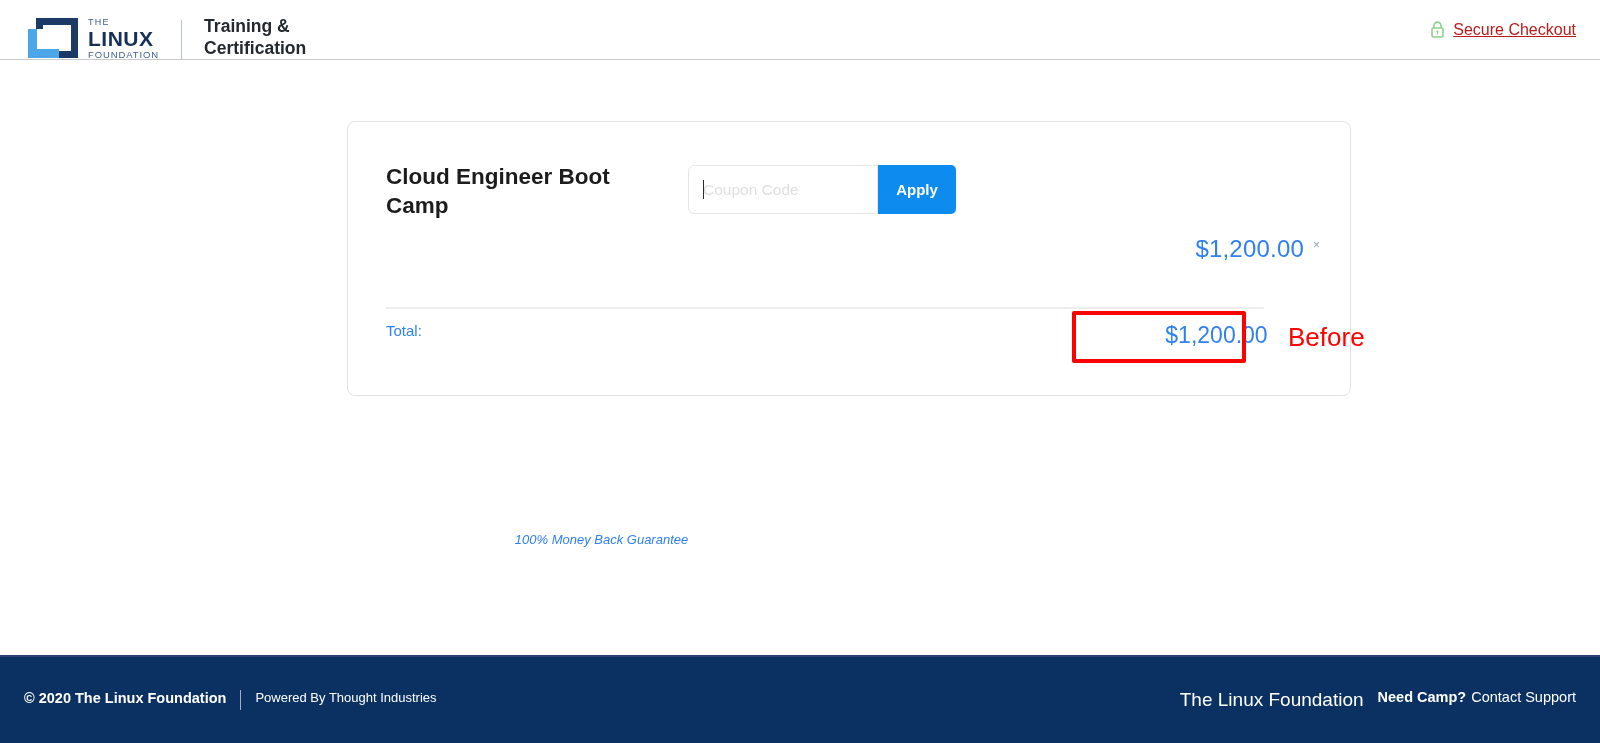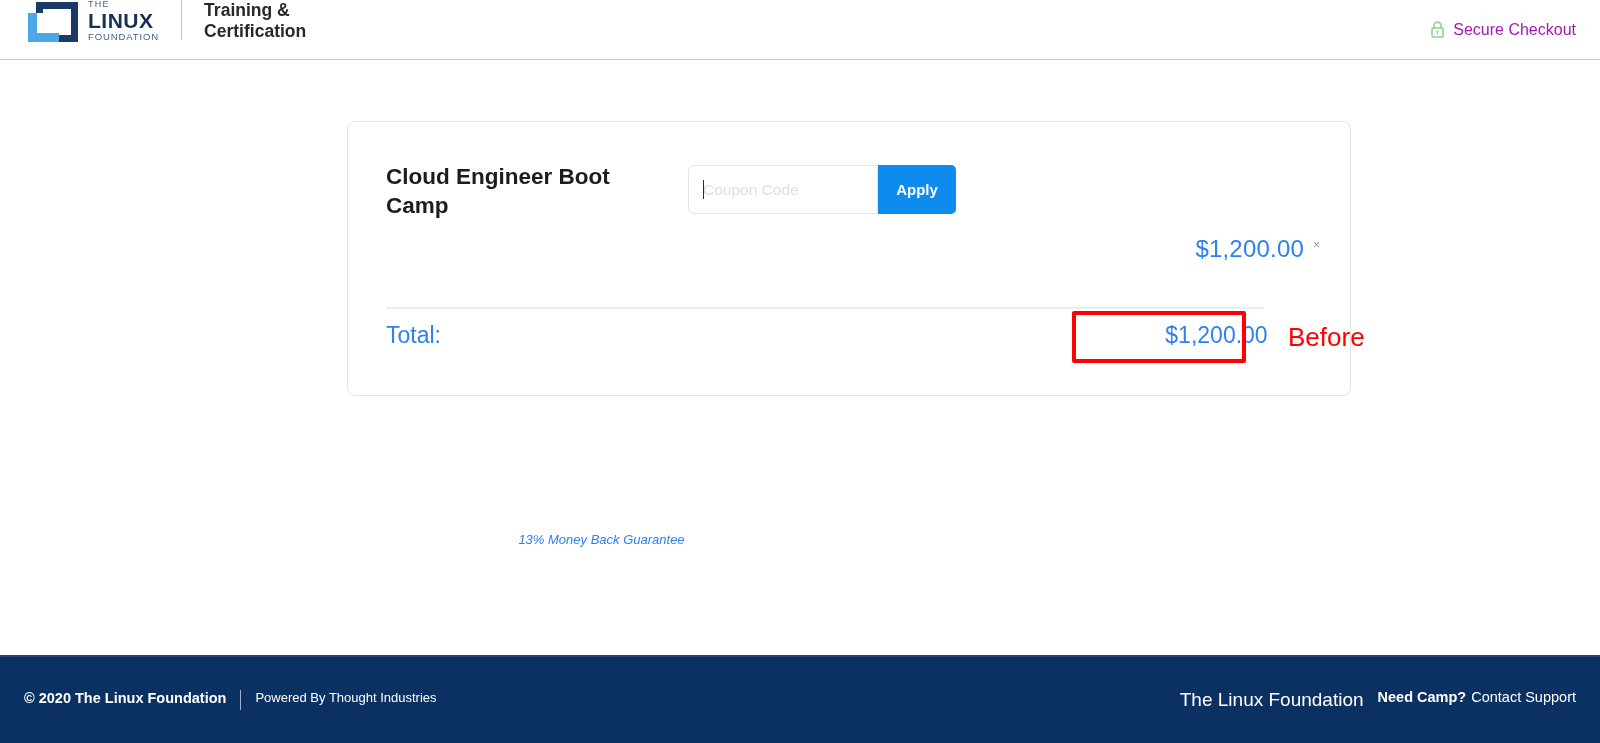--- a/index.html
+++ b/index.html
@@ -24,21 +24,21 @@
     top: 0; left: 0;
     width: 1600px;
     height: 60px;
     background: #ffffff;
     border-bottom: 1px solid #c9c9c9;
     display: flex;
     align-items: center;
   }
   .brand {
     display: flex;
-    align-items: flex-start;
+    align-items: flex-end;
     margin-left: 28px;
     height: 60px;
   }
   .logo-mark {
     position: relative;
     width: 54px;
     height: 44px;
     flex: none;
   }
   .logo-frame {
@@ -96,22 +96,23 @@
     white-space: pre-line;
   }
   .secure {
     position: absolute;
     right: 24px;
     top: 50%;
     transform: translateY(-50%);
     display: flex;
     align-items: center;
     gap: 8px;
-    color: #a21caf;
+    color: #b91c1c;
     font-size: 16px;
+    text-decoration: underline;
   }
   .lock-icon { display: block; }
 
   
   .card {
     position: absolute;
     left: 307px;
     top: 121px;
     width: 1004px;
     height: 275px;
@@ -189,21 +190,21 @@
     left: 38px;
     top: 185px;
     width: 878px;
     height: 2px;
     background: #ededed;
   }
   .total-label {
     position: absolute;
     left: 38px;
     top: 200px;
-    font-size: 23px;
+    font-size: 15px;
     color: #2f80f0;
   }
   .total-value {
     position: absolute;
     left: 796px;
     top: 200px;
     width: 145px;
     text-align: center;
     font-size: 23px;
     color: #2f80f0;
@@ -345,21 +346,21 @@
 
     <div class="card-rule"></div>
 
     <div class="total-label">Total:</div>
     <div class="total-value">$1,200.00</div>
   </div>
 
   <div class="red-box"></div>
   <div class="annotation-before">Before</div>
 
-  <div class="guarantee">13% Money Back Guarantee</div>
+  <div class="guarantee">100% Money Back Guarantee</div>
 
   <div class="footer">
     <div class="footer-left">
       <span class="footer-copy">© 2020 The Linux Foundation</span>
       <span class="footer-sep"></span>
       <span class="footer-powered">Powered By Thought Industries</span>
     </div>
     <div class="footer-right">
       <span class="footer-lf">The Linux Foundation</span>
       <span class="footer-need">Need Camp?</span>

